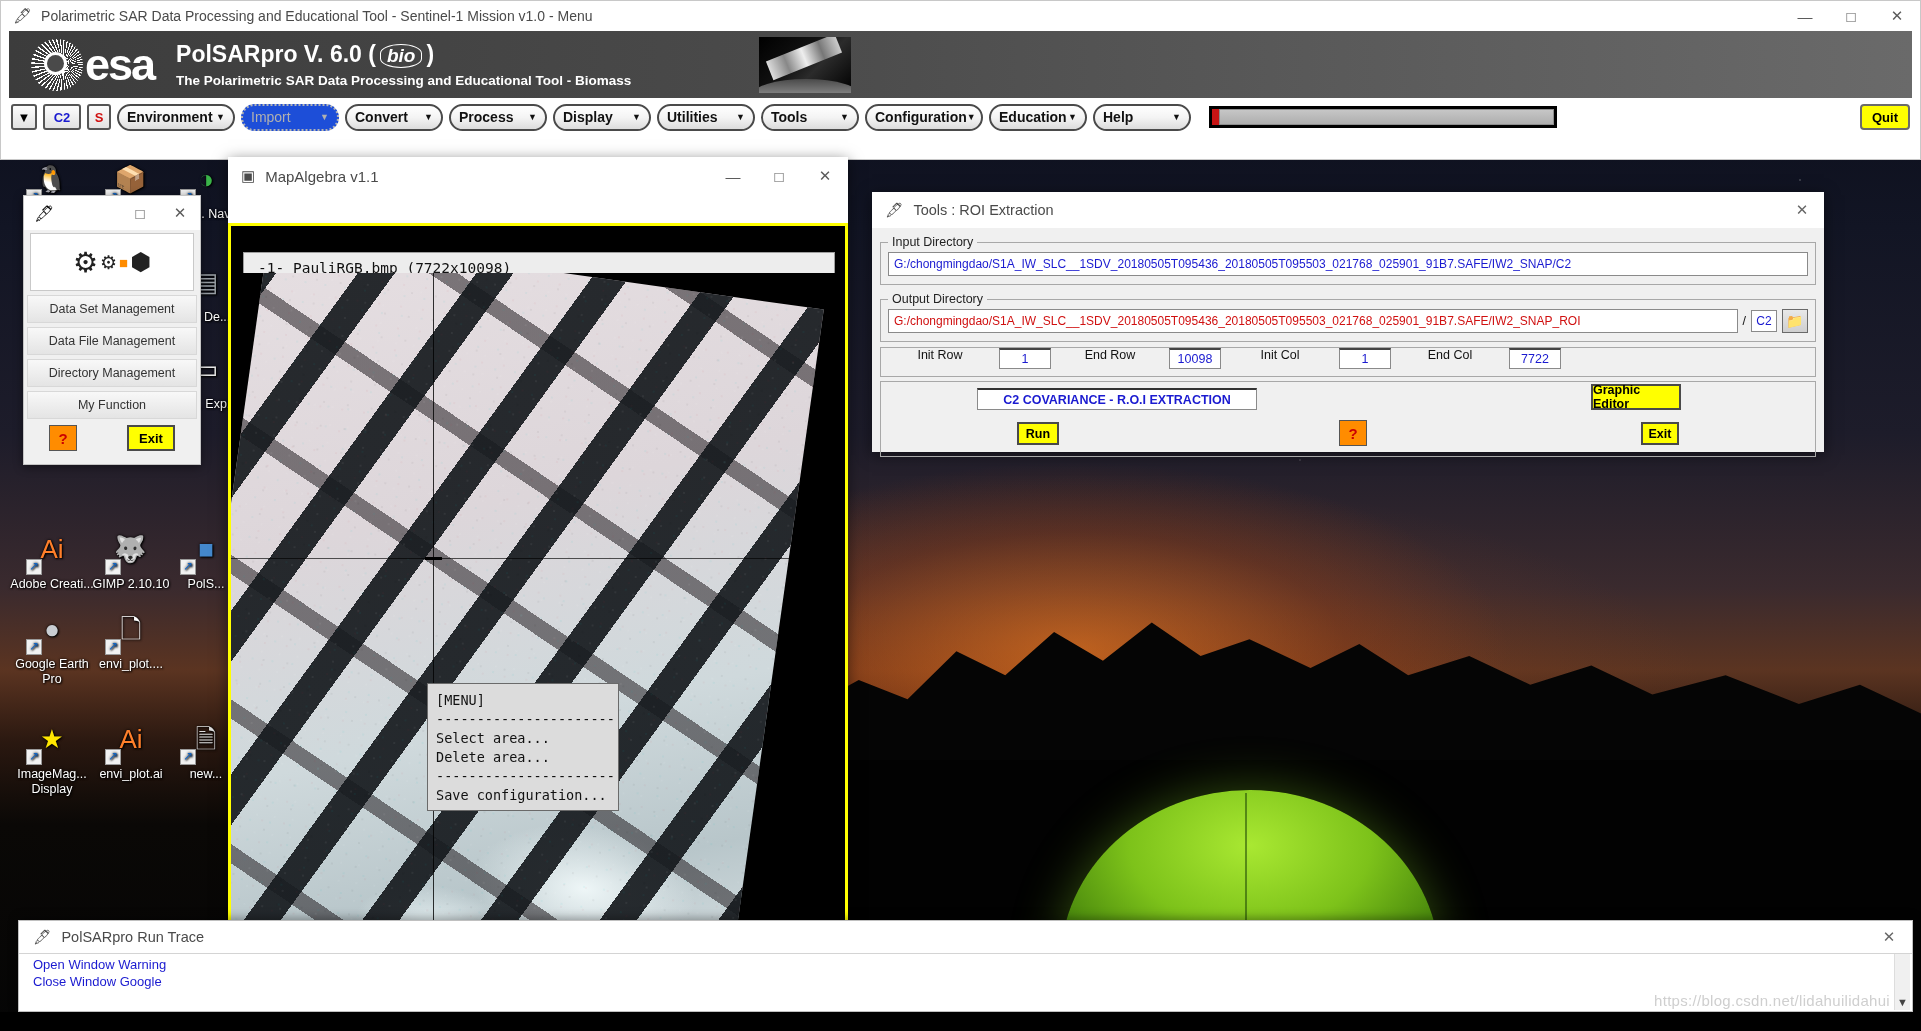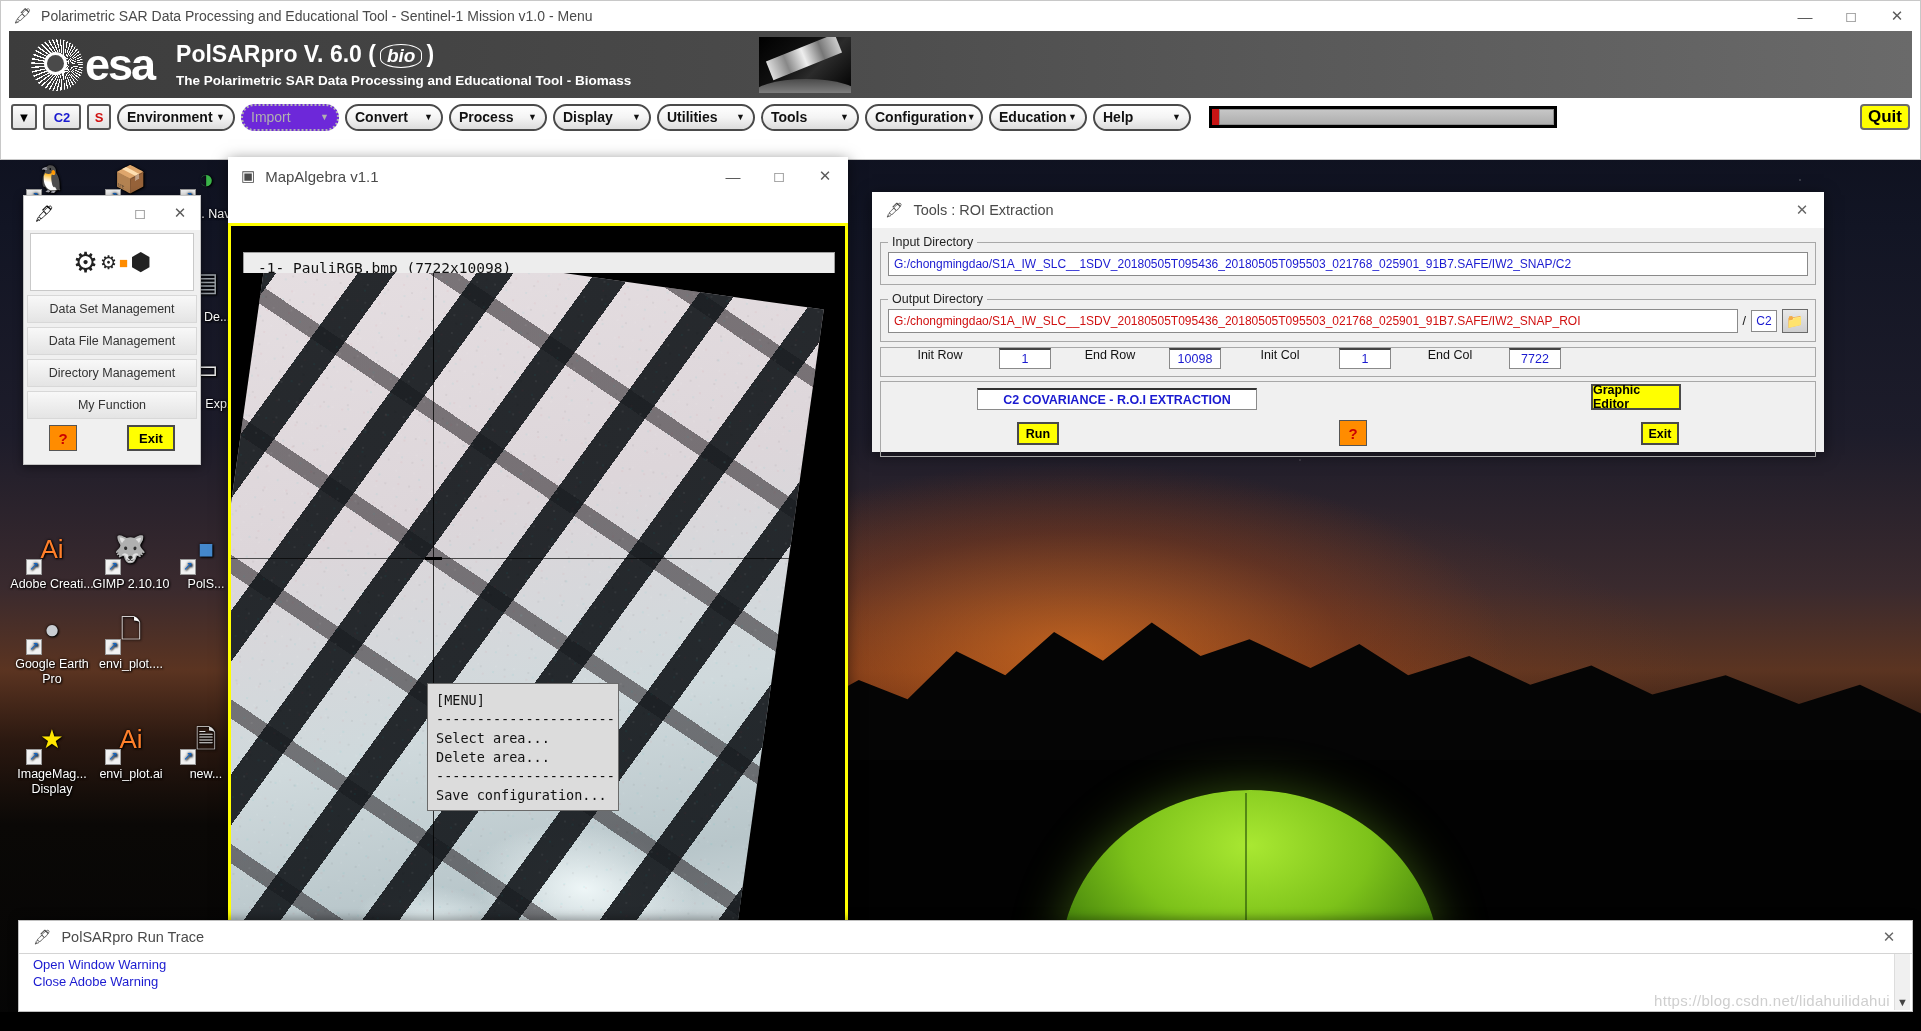--- a/index.html
+++ b/index.html
@@ -138,33 +138,33 @@
     background: linear-gradient(to bottom,#fdfdfd,#e2e2e2);
     display:flex; align-items:center; justify-content:center;
     font-size: 13px; font-weight: bold; padding: 0 5px;
   }
   .combo {
     height: 27px; min-width: 98px; border: 2px solid #4a4a4a; border-radius: 14px;
     background: linear-gradient(to bottom,#ffffff 0%,#f4f4f4 50%,#dcdcdc 100%);
     display:flex; align-items:center; padding: 0 8px;
     font-size: 14px; font-weight: bold; color: #111;
   }
-  .combo.disabled { border: 2px dotted #b4b4b4; color:#b0b0b0; font-weight:normal; background:#6d28d9;}
+  .combo.disabled { border: 2px dotted #b4b4b4; color:#b0b0b0; font-weight:normal; background:#1d4ed8;}
   .combo .arrow { margin-left: auto; font-size: 9px; }
   #progress-shell {
     width: 348px; height: 22px; margin-left: 12px;
     background: #000; border: 1px solid #000; display:flex; align-items:center; padding:2px;
   }
   #progress-red { width: 7px; height: 16px; background:#c81414; }
   #progress-track { flex:1; height:16px; background: linear-gradient(to bottom,#c6c6c6,#aeaeae); border:1px solid #8d8d8d;}
   #quit-btn {
     margin-left: auto; width: 50px; height: 26px; background: #ffff00;
     border: 2px solid #6b6b6b; border-radius: 4px;
     display:flex; align-items:center; justify-content:center;
-    font-size: 17px; font-weight: bold; color:#000;
+    font-size: 13px; font-weight: bold; color:#000;
   }
 
   
   #dm-window {
     position:absolute; left: 23px; top: 195px; width: 178px; height: 270px;
     background:#f0f0f0; border:1px solid #c4c4c4;
     box-shadow: 0 2px 9px rgba(0,0,0,.45);
   }
   #dm-title { height: 34px; background:#fff; display:flex; align-items:center; padding-left:10px; }
   #dm-gears {
@@ -586,21 +586,21 @@
 </div>
 
 <div id="trace-window">
   <div id="trace-title">
     <span class="feather">🖋</span>
     <span>PolSARpro Run Trace</span>
     <span id="trace-close">✕</span>
   </div>
   <div id="trace-body">
     <div class="trace-line">Open Window Warning</div>
-    <div class="trace-line">Close Adobe Warning</div>
+    <div class="trace-line">Close Window Google</div>
     <div id="trace-scroll">
       <span class="sb">▼</span>
     </div>
     <div id="watermark">https://blog.csdn.net/lidahuilidahui</div>
   </div>
 </div>
 
 <div id="taskbar"></div>
 
 </body></html>

